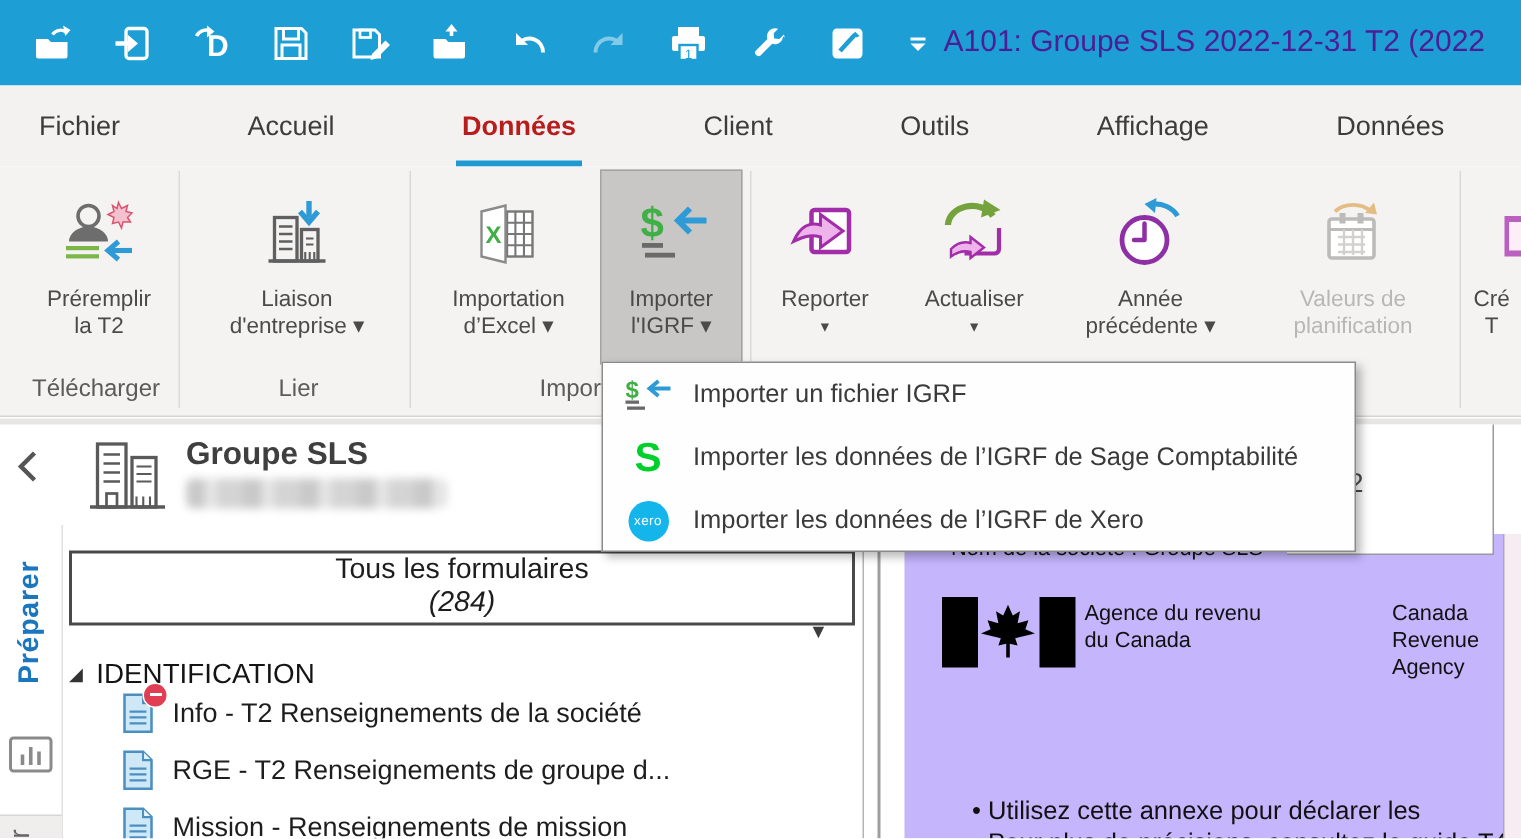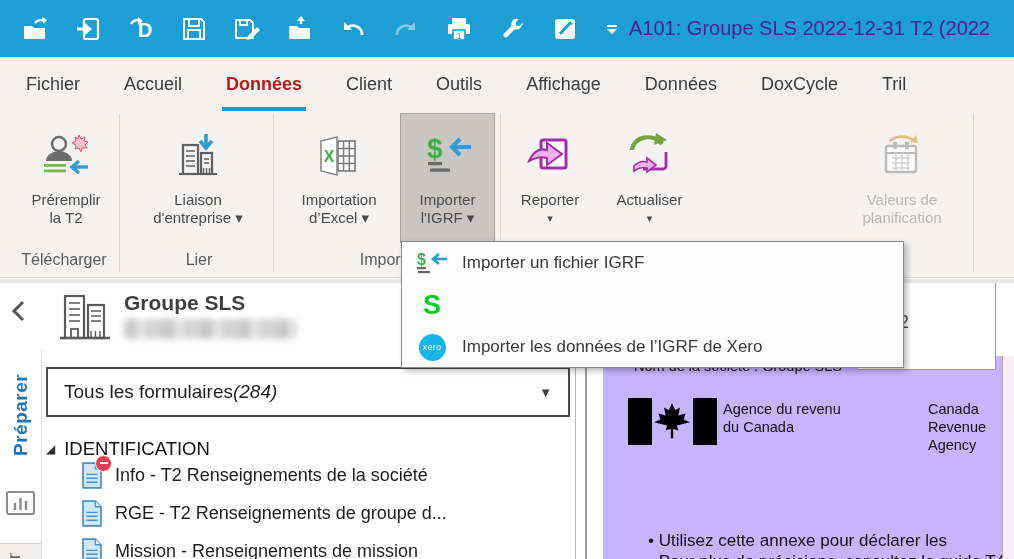--- a/index.html
+++ b/index.html
@@ -5,21 +5,21 @@
   html,body{margin:0;padding:0;background:#fff;}
   #app{position:relative;width:1014px;height:559px;overflow:hidden;
        font-family:"Liberation Sans","DejaVu Sans",sans-serif;background:#fff;}
   
   .titlebar{position:absolute;left:0;top:0;width:1014px;height:57px;background:#1d9fd6;
             display:flex;align-items:center;padding-left:22px;box-sizing:border-box;}
   .tb-ic{width:26px;height:26px;margin-right:27px;flex:none;}
   .tb-title{color:#4c1d95;font-size:20px;white-space:nowrap;margin-left:10px;}
   
   .tabrow{position:absolute;left:0;top:57px;width:1014px;height:54px;background:#f3f2f1;
-          display:flex;align-items:center;padding-left:26px;box-sizing:border-box;gap:44px;}
+          display:flex;align-items:center;padding-left:26px;box-sizing:border-box;gap:85px;}
   .rtab{font-size:18px;color:#3c3c3c;position:relative;height:100%;display:flex;align-items:center;white-space:nowrap;cursor:default;}
   .rtab.active{font-weight:bold;color:#b91c1c;}
   .rtab.active::after{content:"";position:absolute;left:-4px;right:-4px;bottom:0;height:4px;background:#1e9ad3;}
   
   .ribbon{position:absolute;left:0;top:111px;width:1014px;height:167px;background:#f4f3f2;border-bottom:1px solid #d5d3d2;box-sizing:border-box;}
   .band{position:absolute;left:0;top:279px;width:1014px;height:4px;background:#e8e6e5;}
   .btn{position:absolute;top:113px;height:130px;text-align:center;color:#4a4a4a;font-size:15px;box-sizing:border-box;padding-top:8px;}
   .btn .ic{height:70px;display:flex;align-items:center;justify-content:center;}
   .btn .l{line-height:18px;white-space:nowrap;}
   .btn.pressed{background:#c9c7c6;border:1px solid #a5a3a2;padding-top:7px;}
@@ -40,21 +40,21 @@
   .vlabel{position:absolute;left:0;top:4px;width:41px;height:122px;display:flex;align-items:center;justify-content:center;
           writing-mode:vertical-rl;transform:rotate(180deg);color:#1b76c0;font-size:19px;font-weight:600;letter-spacing:.5px;}
   .vdivider{position:absolute;left:0;top:193px;width:41px;height:1px;background:#d8d6d5;}
   .vinactive{position:absolute;left:0;top:194px;width:41px;height:15px;background:#f0eeed;overflow:hidden;}
   .vfrag{position:absolute;left:11px;top:1px;font-size:19px;color:#666;transform:rotate(-90deg);}
   
   .phead-name{position:absolute;left:124px;top:291px;font-size:21px;font-weight:bold;color:#3f3f3f;}
   .blurbar{position:absolute;left:124px;top:319px;width:174px;height:20px;border-radius:5px;opacity:.7;
            background:repeating-linear-gradient(90deg,#b3b3b3 0 13px,#dcdcdc 13px 21px,#c2c2c2 21px 38px);filter:blur(3px);}
   .selectbox{position:absolute;left:46px;top:367px;width:524px;height:50px;background:#fff;border:2px solid #4a4a4a;
-             box-sizing:border-box;display:flex;align-items:center;padding:0 16px;font-size:19px;color:#1d1d1d;}
+             box-sizing:border-box;display:flex;align-items:center;padding:0 16px;font-size:19px;color:#1d1d1d;flex-direction:column;}
   .selcaret{margin-left:auto;font-size:13px;color:#3d3d3d;}
   .treehead{position:absolute;left:46px;top:438px;font-size:18.5px;color:#141414;display:flex;align-items:center;}
   .tri{font-size:12px;color:#333;margin-right:9px;}
   .trow{position:absolute;left:80px;height:30px;display:flex;align-items:center;}
   .trow .lbl{font-size:18px;color:#1d1d1d;margin-left:11px;white-space:nowrap;}
   .docwrap{position:relative;width:24px;height:27px;flex:none;}
   .badge{position:absolute;right:-8px;top:-7px;width:15px;height:15px;border-radius:50%;background:#e03e52;border:1.5px solid #fff;
          display:flex;align-items:center;justify-content:center;}
   .badge i{display:block;width:8px;height:2.4px;background:#fff;}
   
@@ -233,39 +233,61 @@
           <path d="M6 18A16 13 0 0 1 36 12" stroke="#74a33e" stroke-width="4.2" fill="none"></path>
           <path d="M30 1l11 7-13 5z" fill="#74a33e"></path>
           <path d="M40 20v14a3 3 0 0 1-3 3H17" stroke="#a12ea8" stroke-width="2.8" fill="none"></path>
           <path d="M8 34c4-4 8-5.5 13-4v-4l9 7-9 7v-4c-5-1.5-9 0-13 3z" fill="#edb3ea" stroke="#a12ea8" stroke-width="1.6"></path>
         </svg>
     </div>
     <div class="l">Actualiser</div>
     <div class="l" style="font-size:11px;">▾</div>
   </div>
 
+  <div class="btn" style="left:704px;width:126px;">
+    <div class="ic">
+      <svg width="48" height="48" viewBox="0 0 48 48">
+          <circle cx="20" cy="28" r="15" stroke="#8e2fa5" stroke-width="3.2" fill="#fff"></circle>
+          <path d="M20 28V17M20 28h-7" stroke="#8e2fa5" stroke-width="3" stroke-linecap="round"></path>
+          <path d="M42 12A17 15 0 0 0 25 4" stroke="#2e9bd6" stroke-width="3.4" fill="none"></path>
+          <path d="M28 0l-8 4 7 6z" fill="#2e9bd6"></path>
+        </svg>
+    </div>
+    <div class="l">Année</div>
+    <div class="l">précédente ▾</div>
+  </div>
 
   <div class="btn disabled" style="left:836px;width:132px;">
     <div class="ic">
       <svg width="48" height="48" viewBox="0 0 48 48">
           <path d="M12 9A15 11 0 0 1 36 9" stroke="#e3bd84" stroke-width="2.6" fill="none"></path>
           <path d="M38 3l2 8-8-1z" fill="#e3bd84"></path>
           <rect x="8" y="14" width="30" height="26" rx="2" fill="#fff" stroke="#bdbbba" stroke-width="2.4"></rect>
           <path d="M8 21h30" stroke="#bdbbba" stroke-width="2"></path>
           <rect x="15" y="10" width="4" height="7" fill="#bdbbba"></rect>
           <rect x="27" y="10" width="4" height="7" fill="#bdbbba"></rect>
           <path d="M14 26h18M14 31h18M14 36h18" stroke="#d3d1d0" stroke-width="1.6"></path>
           <path d="M18 21v17M24 21v17M30 21v17" stroke="#d3d1d0" stroke-width="1.6"></path>
         </svg>
     </div>
     <div class="l">Valeurs de</div>
     <div class="l">planification</div>
   </div>
   <div class="vsep" style="left:973px;"></div>
 
+  <div class="btn" style="left:975px;width:39px;overflow:visible;">
+    <div class="ic">
+      <svg width="39" height="48" viewBox="0 0 39 48">
+          <rect x="28" y="12" width="11" height="27" fill="#b044b8" opacity=".85"></rect>
+          <rect x="31" y="16" width="8" height="19" fill="#fdeef8"></rect>
+        </svg>
+    </div>
+    <div class="l">Cré</div>
+    <div class="l">T</div>
+  </div>
 
   <div class="grp" style="left:8px;width:112px;">Télécharger</div>
   <div class="grp" style="left:134px;width:130px;">Lier</div>
   <div class="grp" style="left:282px;width:215px;">Importer</div>
 
   <div class="vstrip">
     <div class="vlabel">Préparer</div>
     <svg style="position:absolute;left:6px;top:140px;" width="30" height="26" viewBox="0 0 30 26">
         <rect x="1" y="2" width="27" height="22" rx="2" fill="#fff" stroke="#8a8a8a" stroke-width="2"></rect>
         <path d="M9 20v-7M14.5 20V8M20 20v-9" stroke="#8a8a8a" stroke-width="2.4"></path>
@@ -378,20 +400,21 @@
             <path d="M31 10H18" stroke="#2e9bd6" stroke-width="2.6"></path>
             <path d="M23 5l-6 5 6 5" stroke="#2e9bd6" stroke-width="2.6" fill="none"></path>
           </svg>
       </span>
       <span class="ml">Importer un fichier IGRF</span>
     </div>
     <div class="mi">
       <span class="mic">
           <span class="sage-s">S</span>
         </span>
+      <span class="ml">Importer les données de l’IGRF de Sage Comptabilité</span>
     </div>
     <div class="mi">
       <span class="mic">
           <span class="xero-c">xero</span>
         </span>
       <span class="ml">Importer les données de l’IGRF de Xero</span>
     </div>
   </div>
 
 </div>

